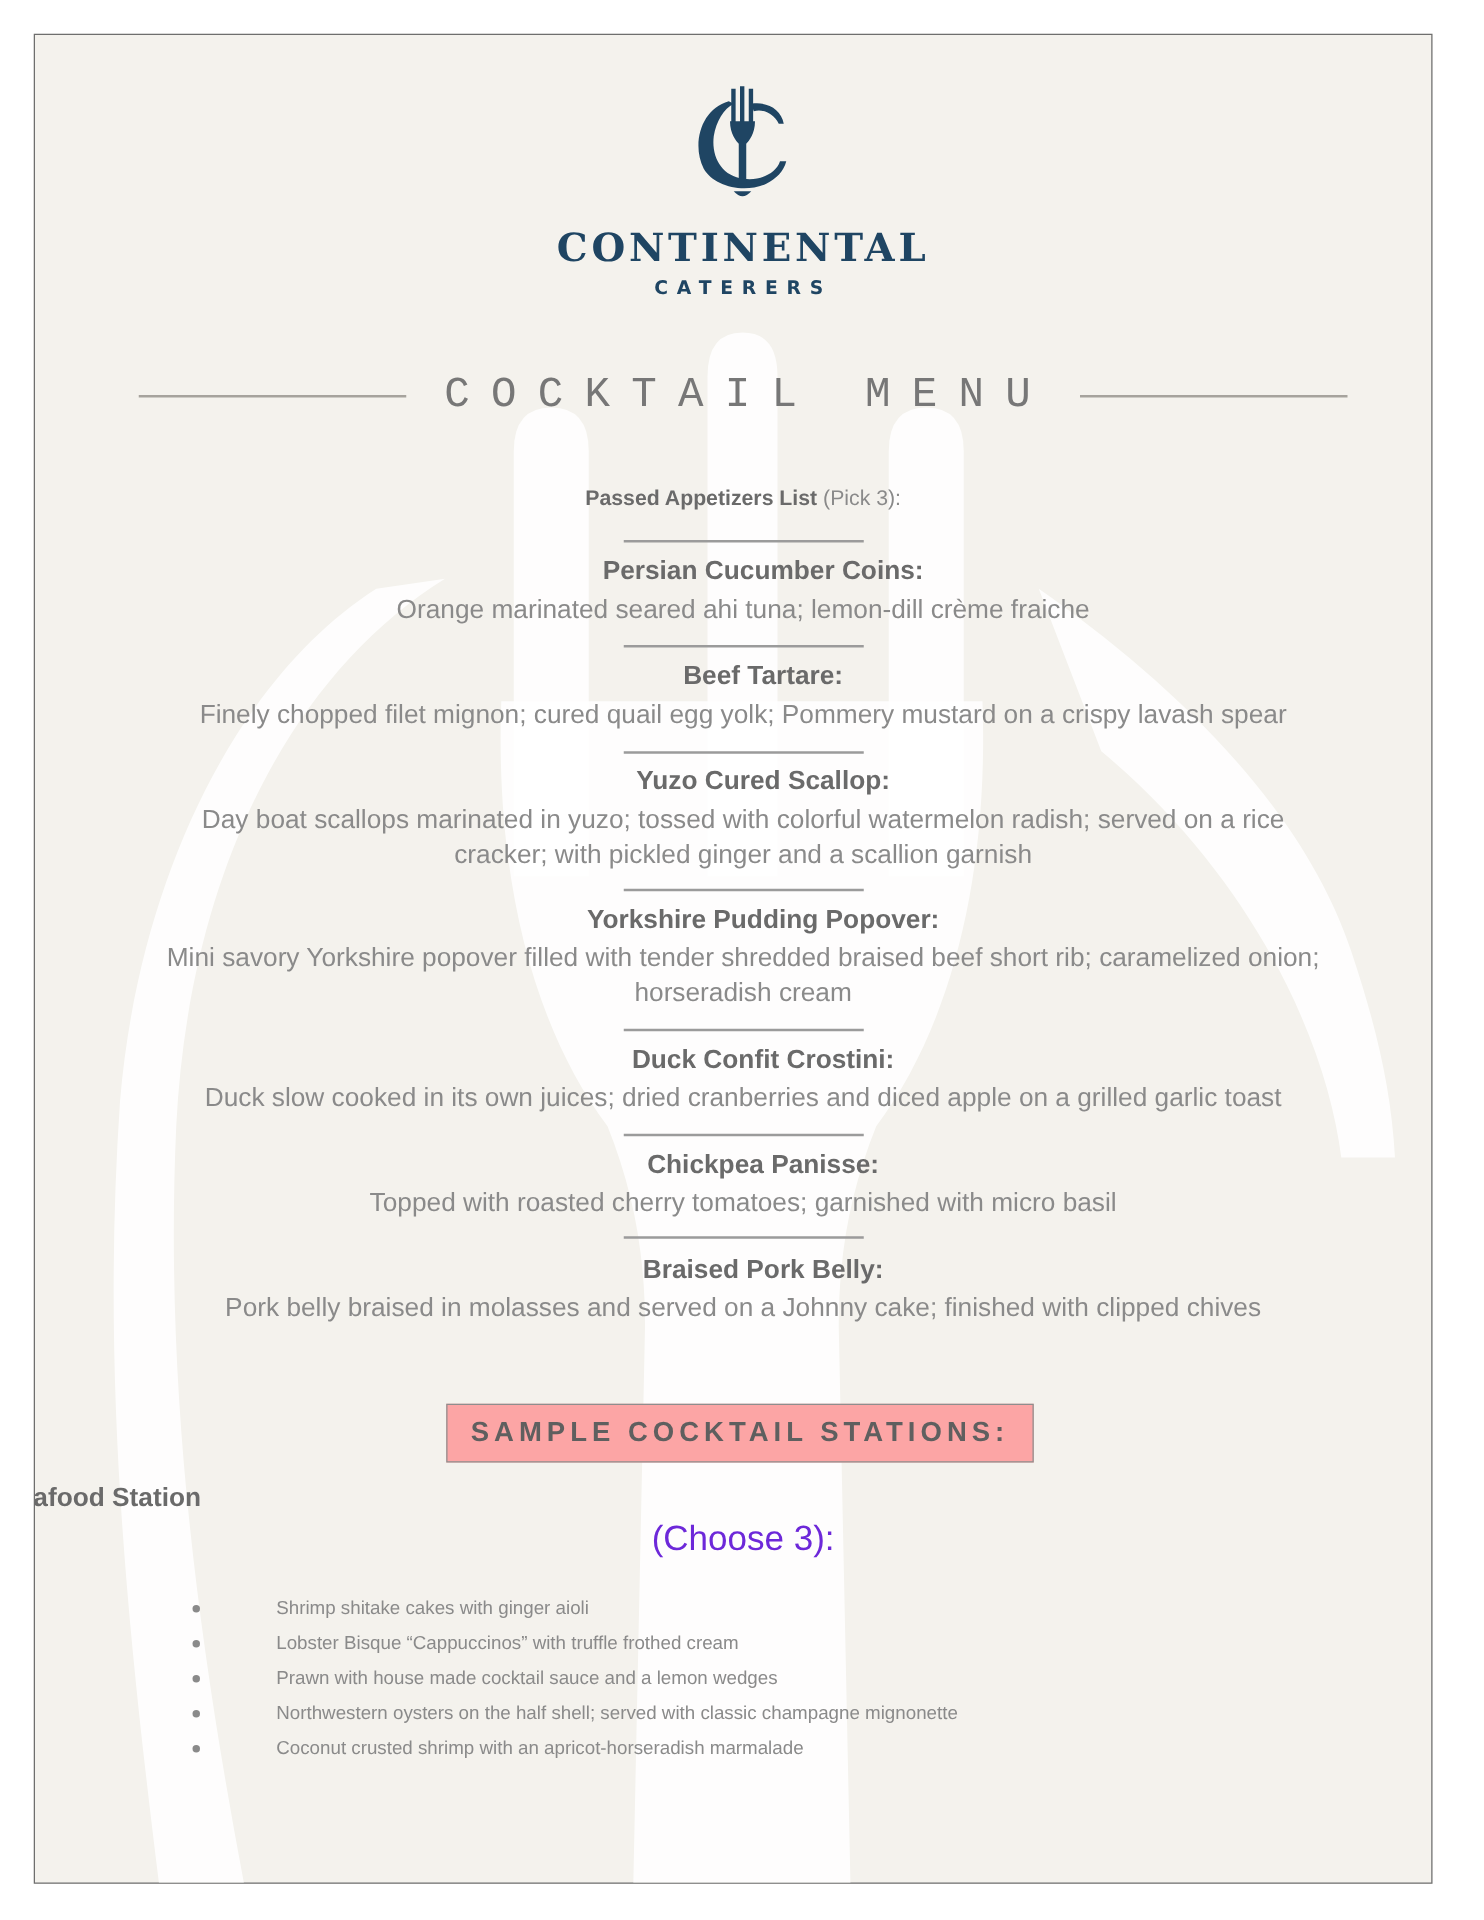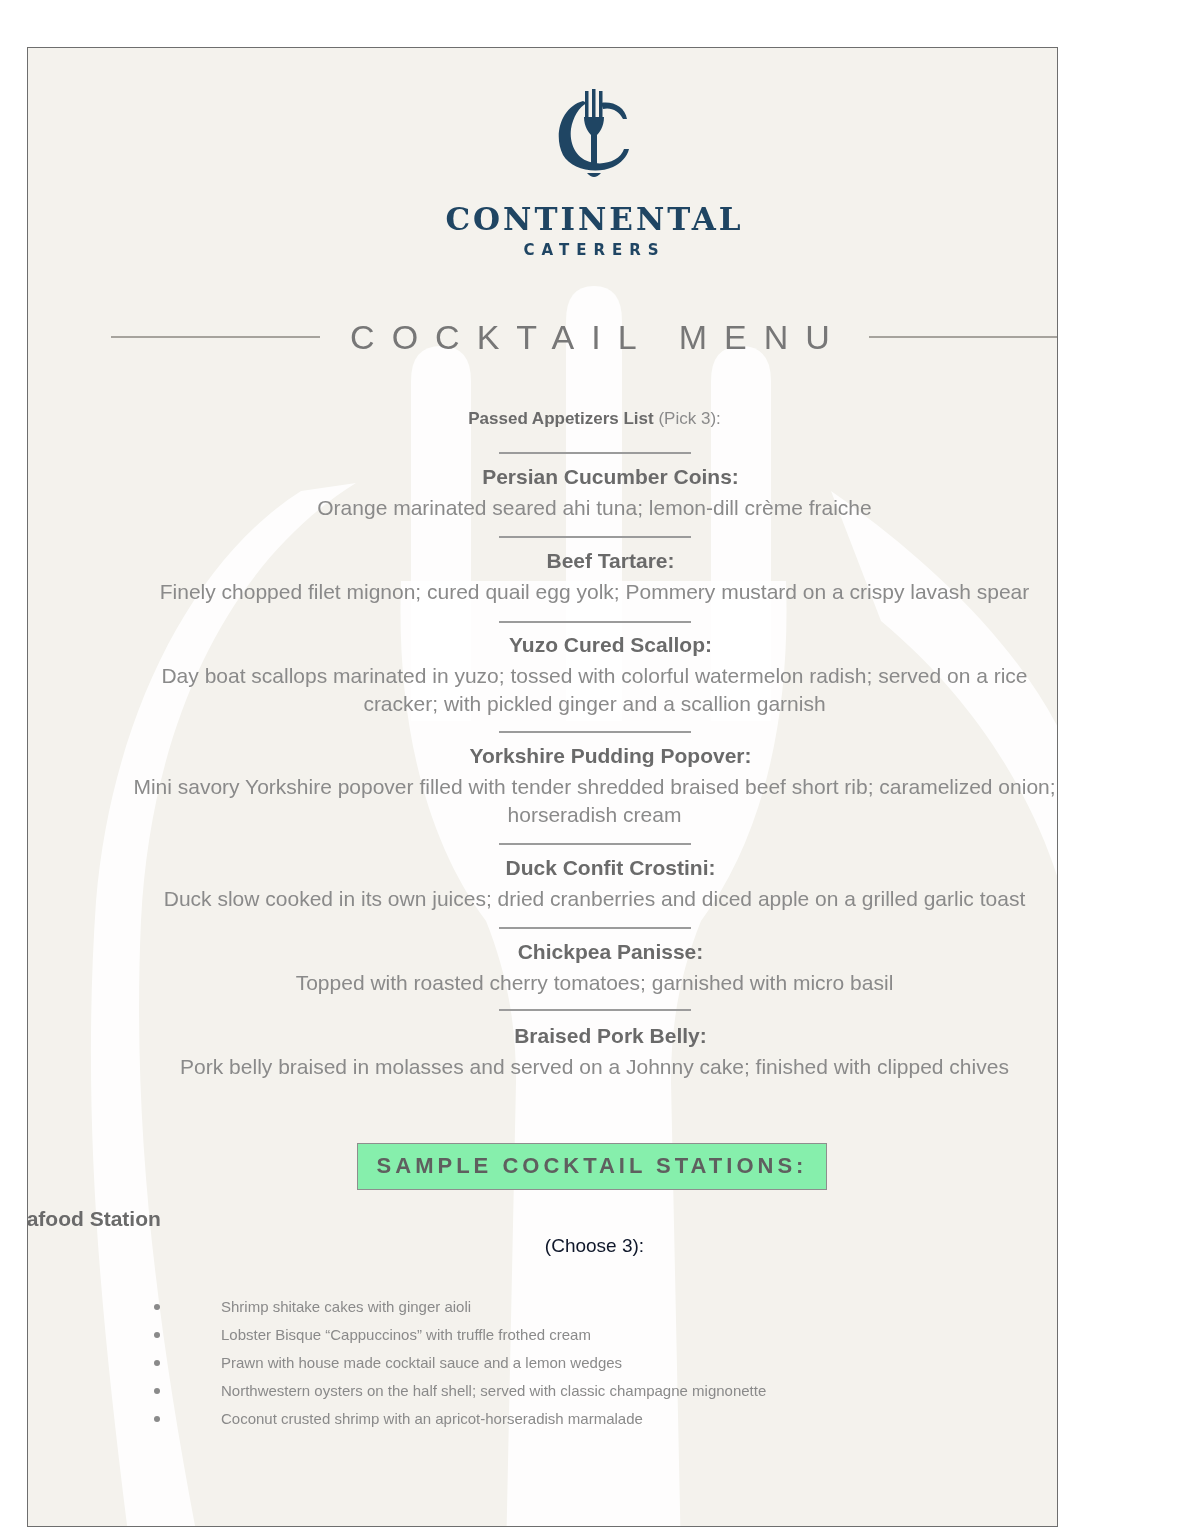--- a/index.html
+++ b/index.html
@@ -1,47 +1,47 @@
 <!DOCTYPE html>
 <html><head>
 <meta charset="utf-8">
 <style>
   html, body { margin: 0; padding: 0; background: #ffffff; }
   body { width: 1187px; height: 1536px; position: relative; overflow: hidden;
          font-family: "Liberation Sans", "DejaVu Sans", sans-serif; color: #6b6b6b; }
-  .page { position: absolute; left: 27px; top: 27px; width: 1031px; height: 1480px;
-          background: #f4f2ed; border: 1.5px solid #6e6e6e; box-sizing: border-box; overflow: hidden; margin-top: 20px; }
+  .page { position: absolute; left: 27px; top: 27px; width: 1119px; height: 1480px;
+          background: #f4f2ed; border: 1.5px solid #6e6e6e; box-sizing: border-box; overflow: hidden; }
   .bg-art { position: absolute; left: -27px; top: -27px; width: 1187px; height: 1536px; pointer-events: none; }
   .content { position: absolute; left: -27px; top: -27px; width: 1187px; height: 1536px; }
   .logo { position: absolute; left: 554px; top: 66px; width: 80px; height: 100px; }
   .brand { position: absolute; left: 0; width: 1187px; text-align: center; color: #1f4563;
            font-family: "DejaVu Serif", "Liberation Serif", serif; }
   .brand-name { top: 180px; font-size: 31px; font-weight: bold; letter-spacing: 3px; }
   .brand-sub { top: 220px; font-size: 15px; letter-spacing: 7px; font-family: "DejaVu Sans", sans-serif; font-weight: 600; }
   .title-row { position: absolute; top: 294px; left: 110px; width: 967px; height: 44px;
                display: flex; align-items: center; }
   .title-line { flex: 1; height: 2px; background: #a6a39d; }
   .title-text { font-size: 34px; font-weight: 300; letter-spacing: 17px; color: #777;
-                padding: 0 22px 0 30px; font-family: Liberation Sans, sans-serif; font-weight: normal; }
+                padding: 0 22px 0 30px; font-family: Liberation Mono, monospace; font-weight: normal; }
   .list-head { position: absolute; top: 388px; left: 0; width: 1187px; text-align: center; font-size: 17px; }
   .list-head b { color: #6a6a6a; }
   .list-head span.light { color: #8a8a8a; }
   .divider { position: absolute; left: 498px; width: 192px; height: 2px; background: #9b9b9b; }
   .item-title { position: absolute; left: 16px; width: 1187px; text-align: center; font-size: 21px;
                 font-weight: bold; color: #6a6a6a; }
   .item-desc { position: absolute; left: 130px; width: 927px; text-align: center; font-size: 21px;
                color: #8a8a8a; line-height: 28px; }
   .stations-box { position: absolute; left: 356px; top: 1122px; width: 470px; height: 47px;
-                  border: 1.5px solid #8e8e8e; background: #86efac; box-sizing: border-box;
+                  border: 1.5px solid #8e8e8e; background: #fca5a5; box-sizing: border-box;
                   text-align: center; line-height: 44px; font-size: 22px; font-weight: bold;
                   letter-spacing: 4px; color: #5f5f5f; }
   .station-title { position: absolute; top: 1186px; left: 0; width: 1187px; text-align: left;
                    font-size: 21px; font-weight: bold; color: #6a6a6a; }
   .station-sub { position: absolute; top: 1214px; left: 0; width: 1187px; text-align: center;
-                 font-size: 19px; color: #0f172a; }
+                 font-size: 28px; color: #6d28d9; }
   .bullets { position: absolute; left: 150px; top: 1272px; margin: 0; padding: 0; list-style: none; }
   .bullets li { height: 28px; line-height: 28px; font-size: 15px; color: #8a8a8a; position: relative; padding-left: 70px; white-space: nowrap; }
   .bullets li .dot { position: absolute; left: 3px; top: 11px; width: 6px; height: 6px; border-radius: 50%; background: #8a8a8a; }
 </style>
 </head>
 <body>
 
 <div class="page">
   <svg class="bg-art" viewBox="0 0 1187 1536" xmlns="http://www.w3.org/2000/svg">
 

